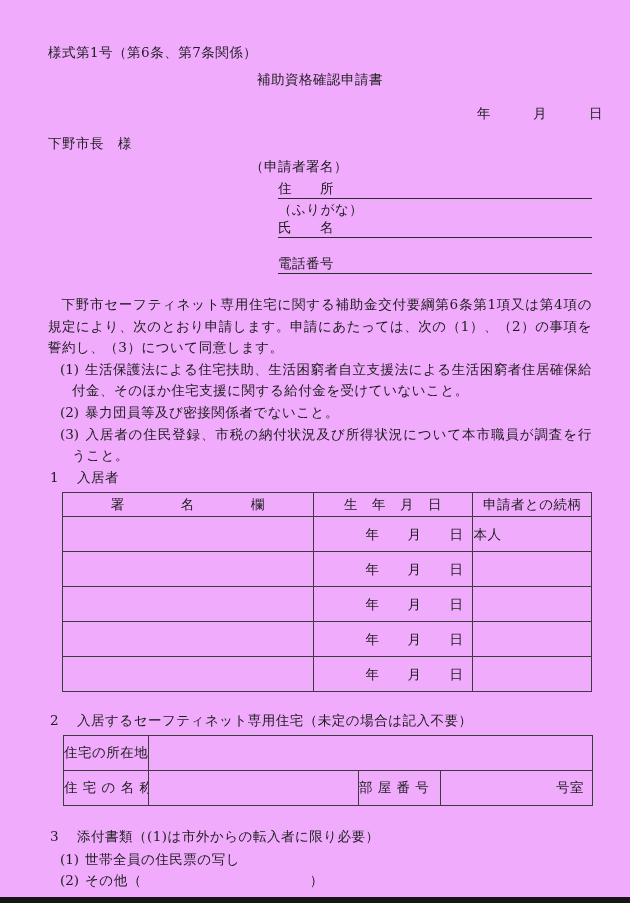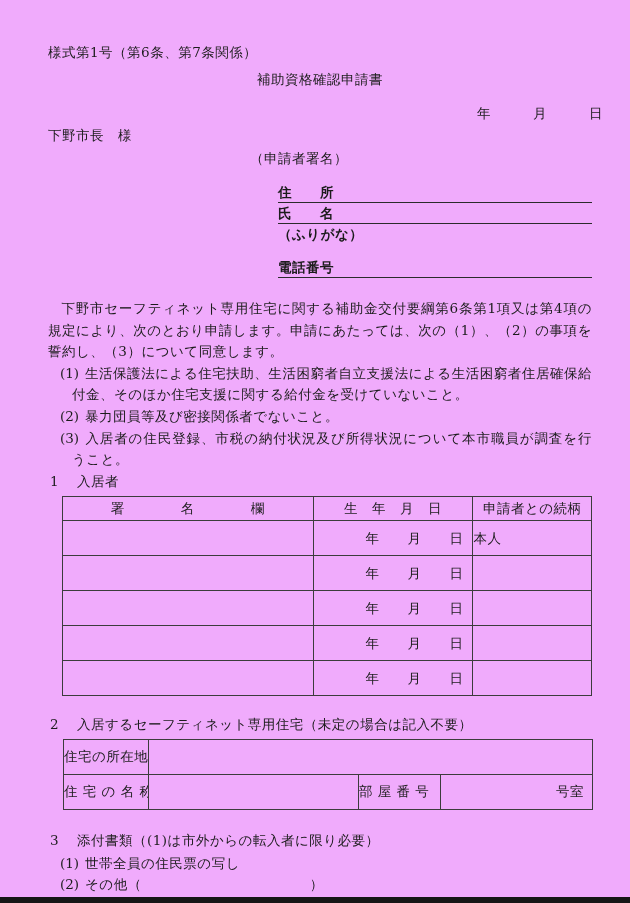--- a/index.html
+++ b/index.html
@@ -7,24 +7,24 @@
     width:630px; height:903px; background:#ffffff;
     font-family:"DejaVu Serif","Liberation Serif",serif;
     color:#1c1c1c; font-size:13.5px; letter-spacing:0.5px;
     line-height:21.6px;
   }
   .page { position:relative; width:630px; height:903px; overflow:hidden; background:#f0abfc; }
   .content { padding:42px 38px 0 48px; }
 
   .form-title { text-align:center; margin-top:5px; }
   .date-line  { text-align:right; margin-top:13px; margin-right:-11px; }
-  .addressee  { }
+  .addressee  { margin-top:8px; }
   .signer-label { margin-top:2px; margin-left:202px; }
 
-  .sig-fields { margin-left:230px; margin-top:12px; width:314px;font-weight:bold; }
+  .sig-fields { margin-left:230px; width:314px; }
   .sig-row { border-bottom:1px solid #2b2b2b; height:17px; padding-bottom:3px; }
   .sig-row.plain { border-bottom:none; height:15px; padding-bottom:3px; }
   .sig-gap { height:15px; }
 
   .main-para { margin-top:20px; text-align:justify; text-indent:1em; }
 
   .pledge-item, .attach-item { padding-left:24px; text-indent:-12px; text-align:justify; }
   .marker { display:inline-block; width:25px; text-indent:0; letter-spacing:0; }
 
   .sec-heading { margin-top:0; }
@@ -63,25 +63,25 @@
     <div class="date-line">年　　　月　　　日</div>
 
     <div class="addressee">下野市長　様</div>
 
     <div class="signer-label">（申請者署名）</div>
 
     <div class="sig-fields">
       <div class="sig-row">
         <span>住　　所</span><span></span>
       </div>
+      <div class="sig-row plain">
+        <span>（ふりがな）</span>
+      </div>
       <div class="sig-row">
         <span>氏　　名</span><span></span>
-      </div>
-      <div class="sig-row plain">
-        <span>（ふりがな）</span>
       </div>
       <div class="sig-gap"></div>
       <div class="sig-row">
         <span>電話番号</span><span></span>
       </div>
     </div>
 
     <div class="main-para">下野市セーフティネット専用住宅に関する補助金交付要綱第6条第1項又は第4項の規定により、次のとおり申請します。申請にあたっては、次の（1）、（2）の事項を誓約し、（3）について同意します。</div>
 
     <div class="pledge-list">

